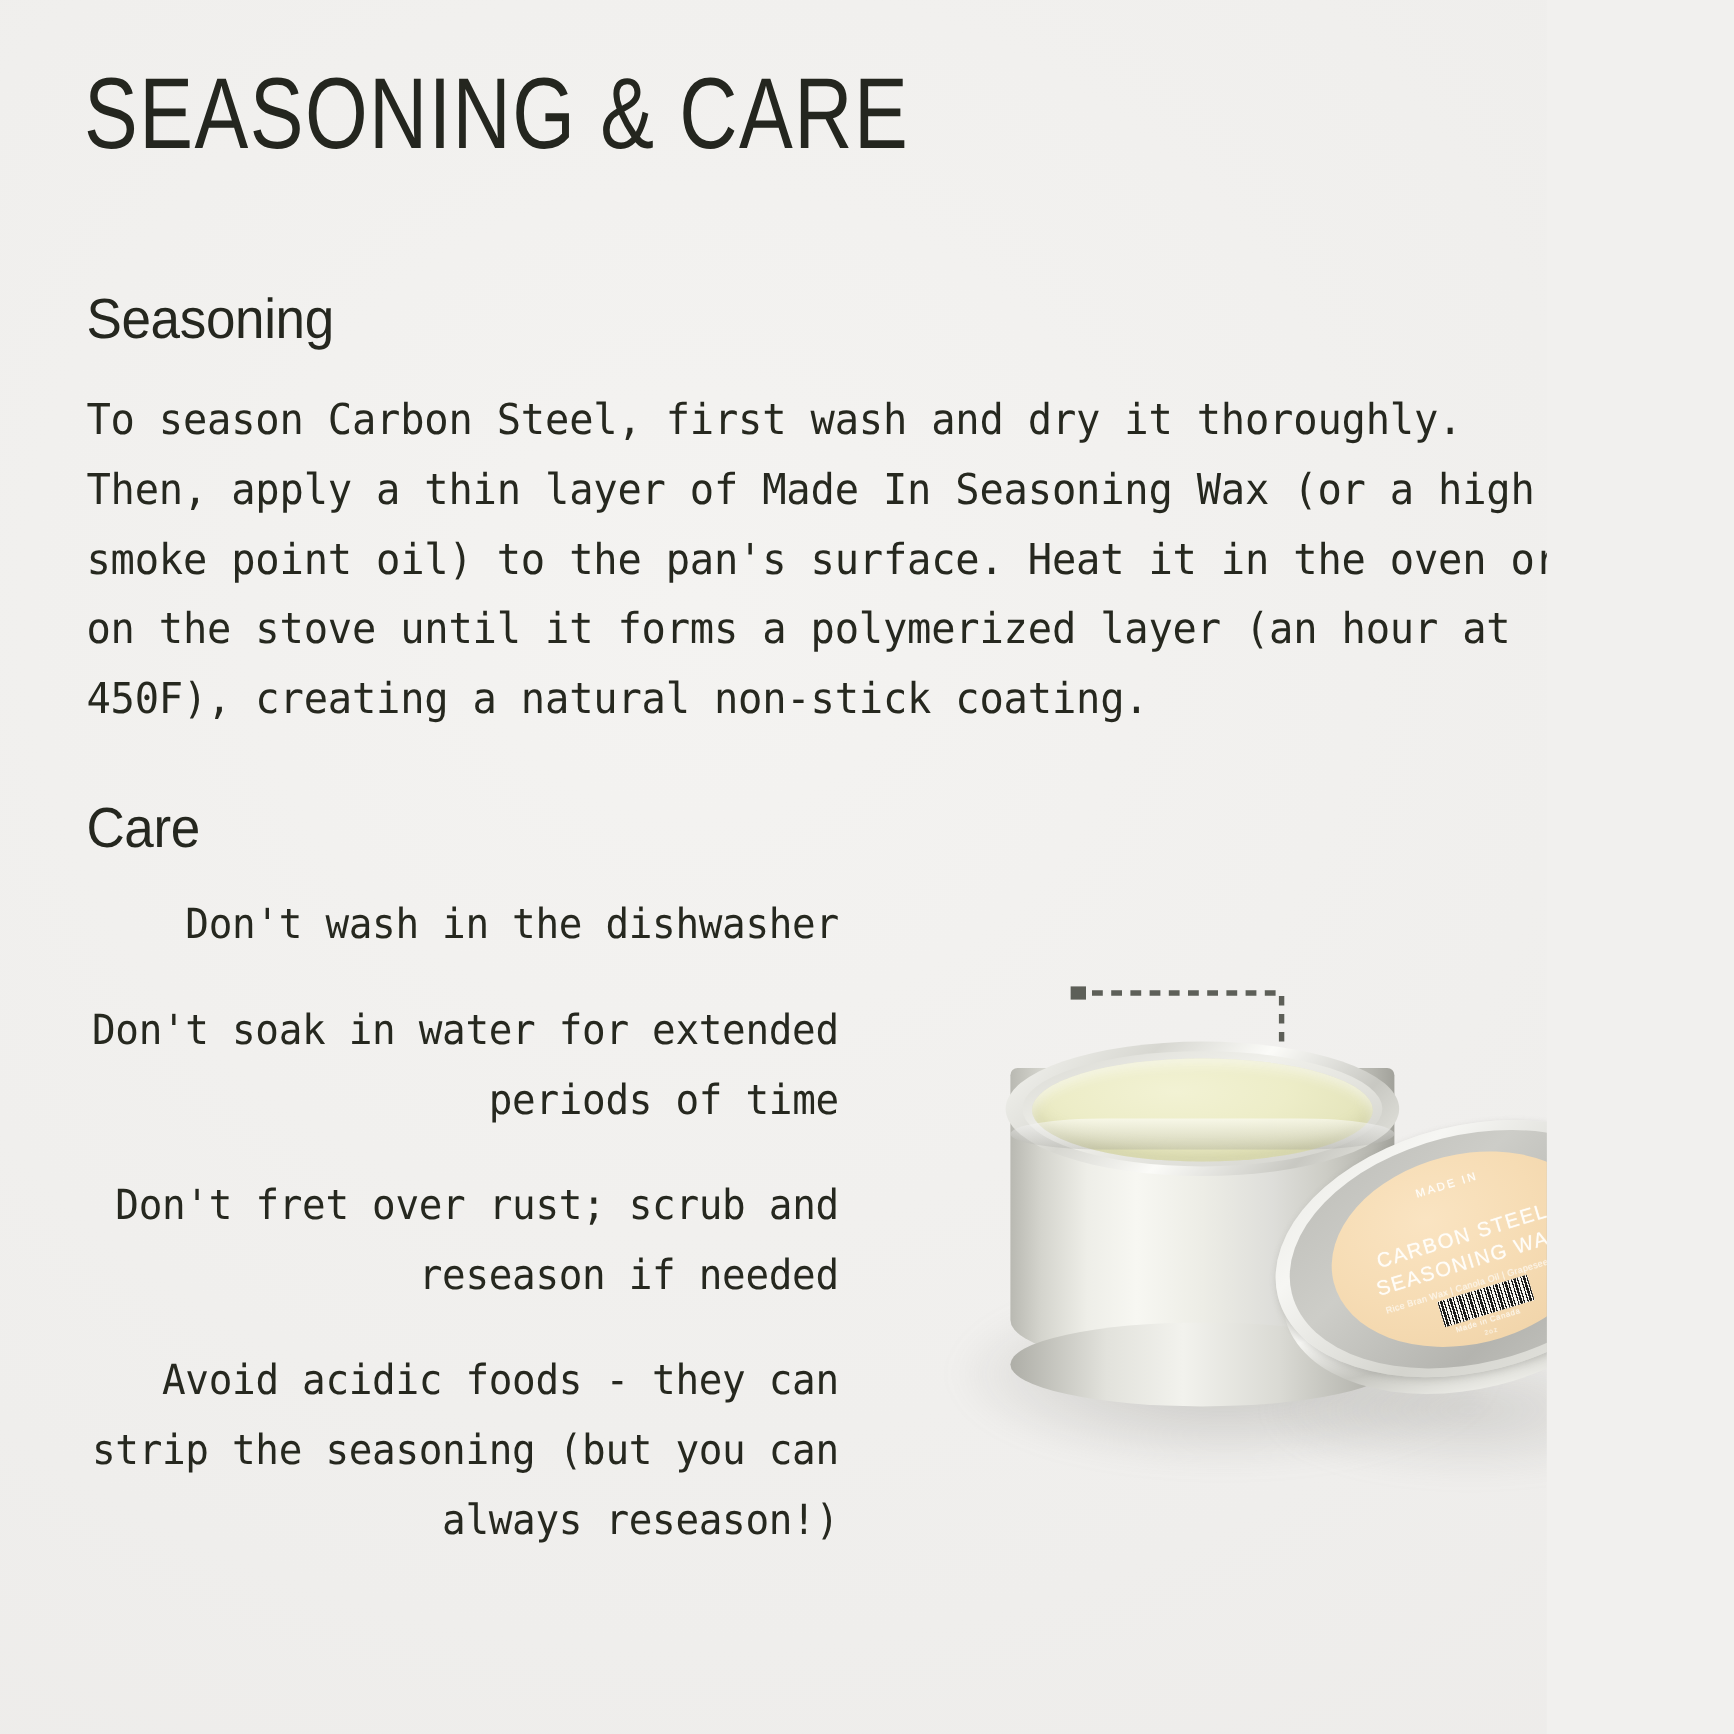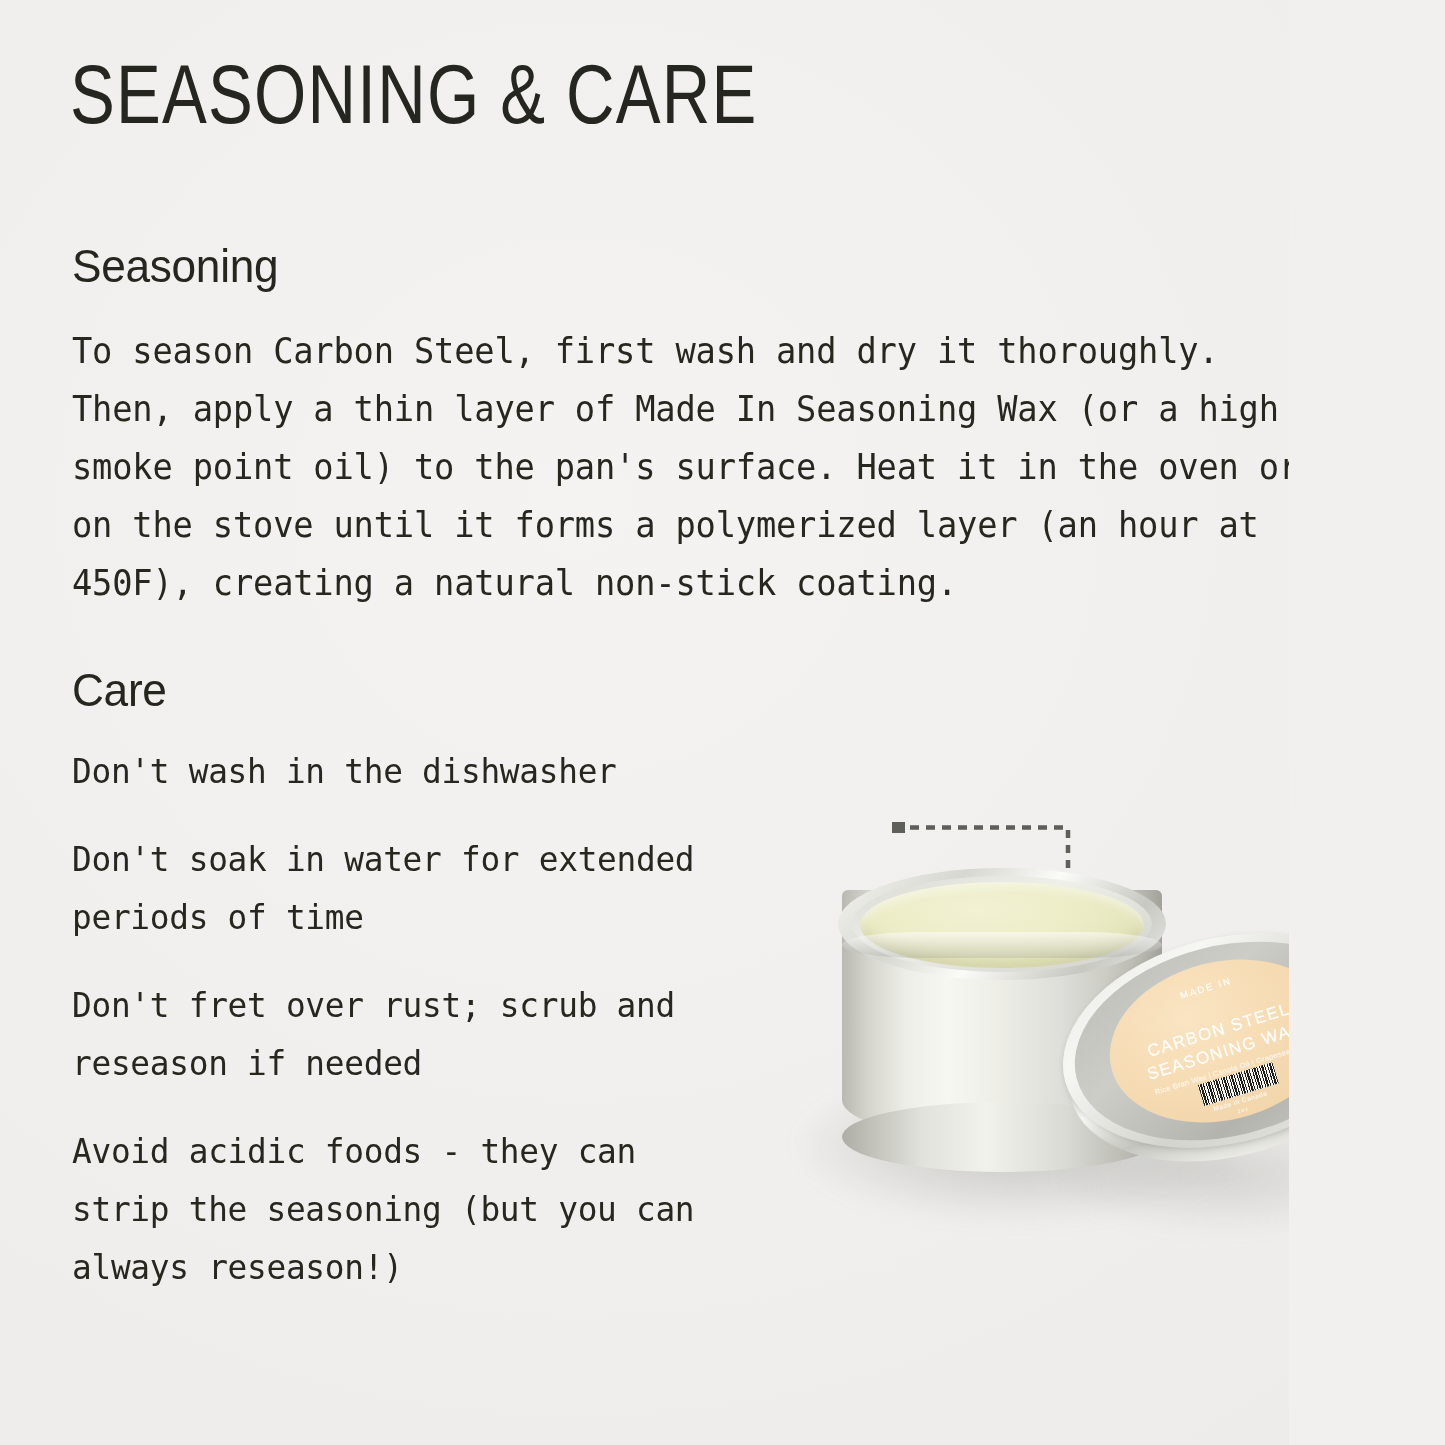--- a/index.html
+++ b/index.html
@@ -78,20 +78,21 @@
 
   
   .care-list {
     position: absolute;
     left: 72px;
     top: 742px;
     width: 660px;
     list-style: none;
     margin: 0;
     padding: 0;
+    text-align: right;
   }
   .care-item {
     font-family: "DejaVu Sans Mono", monospace;
     font-size: 34.5px;
     line-height: 58px;
     letter-spacing: -0.3px;
     color: #26281f;
     margin: 0 0 30px 0;
     transform: scaleX(0.95);
     transform-origin: left top;

